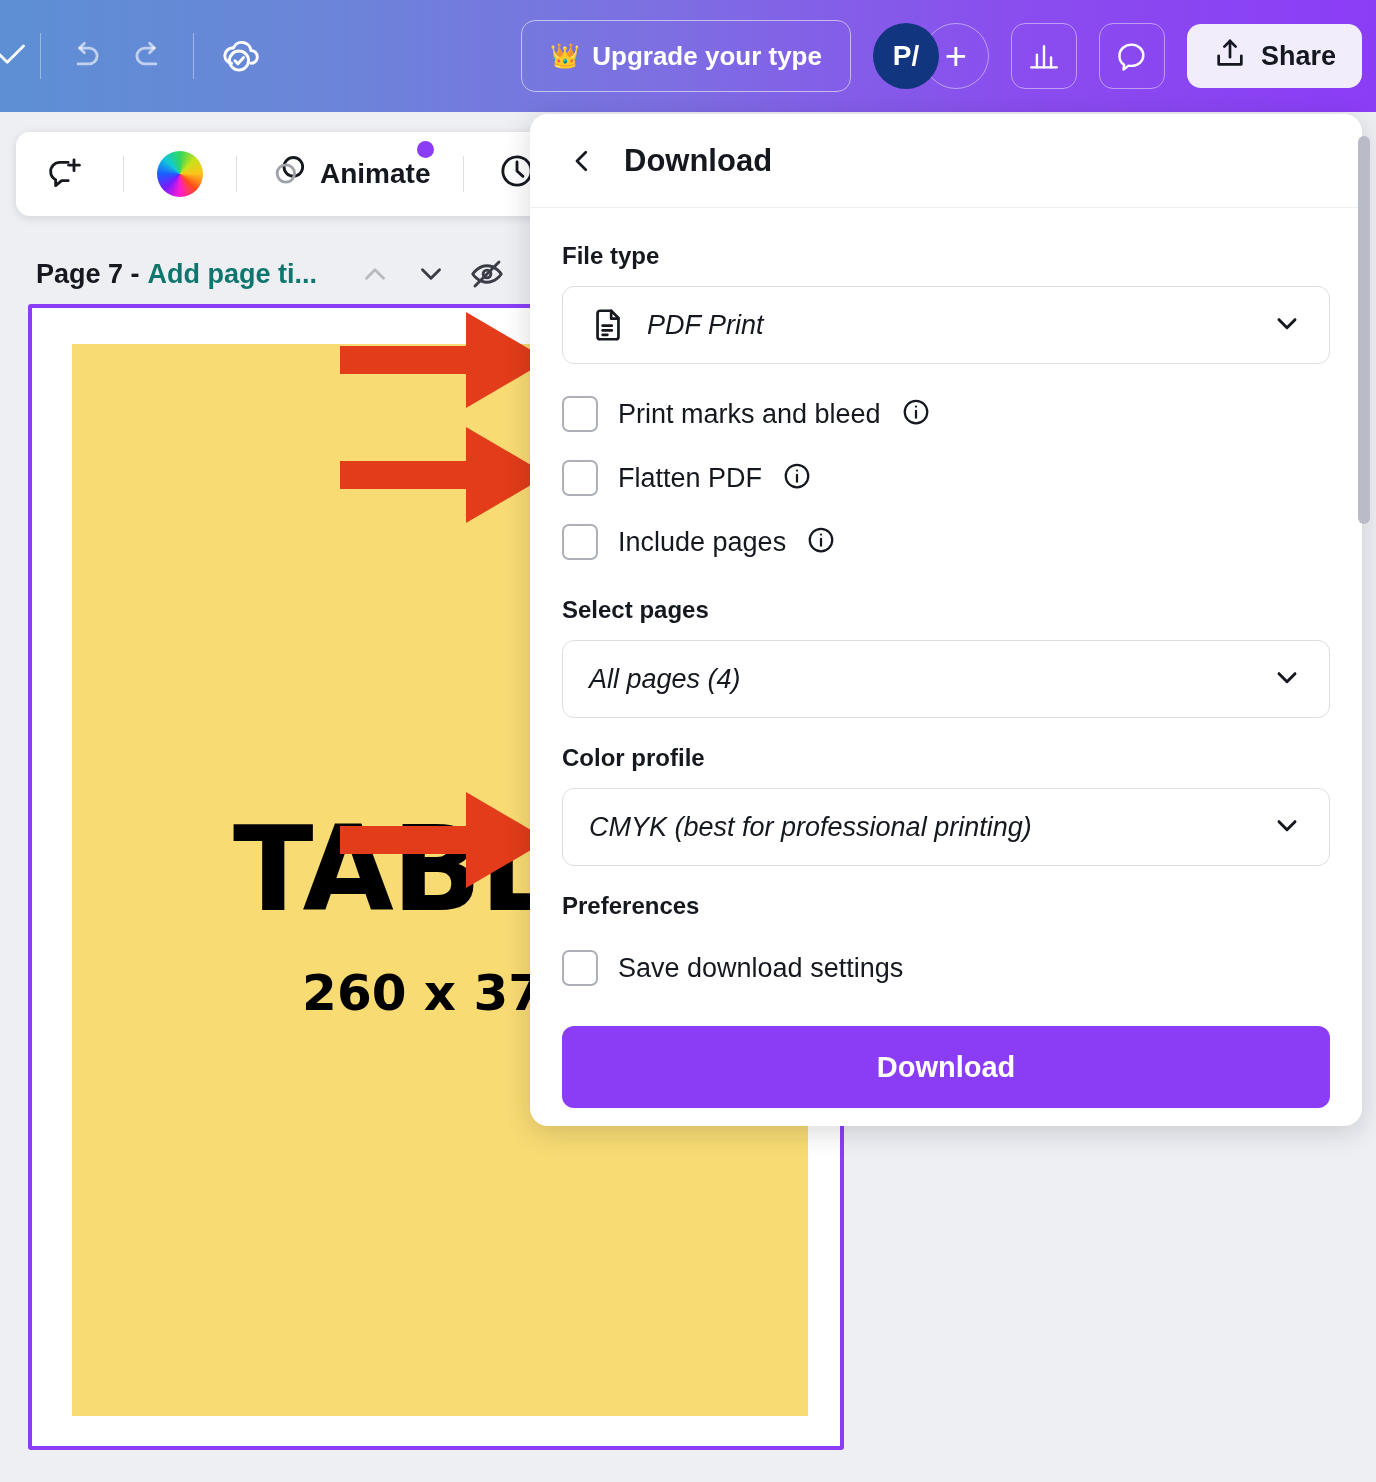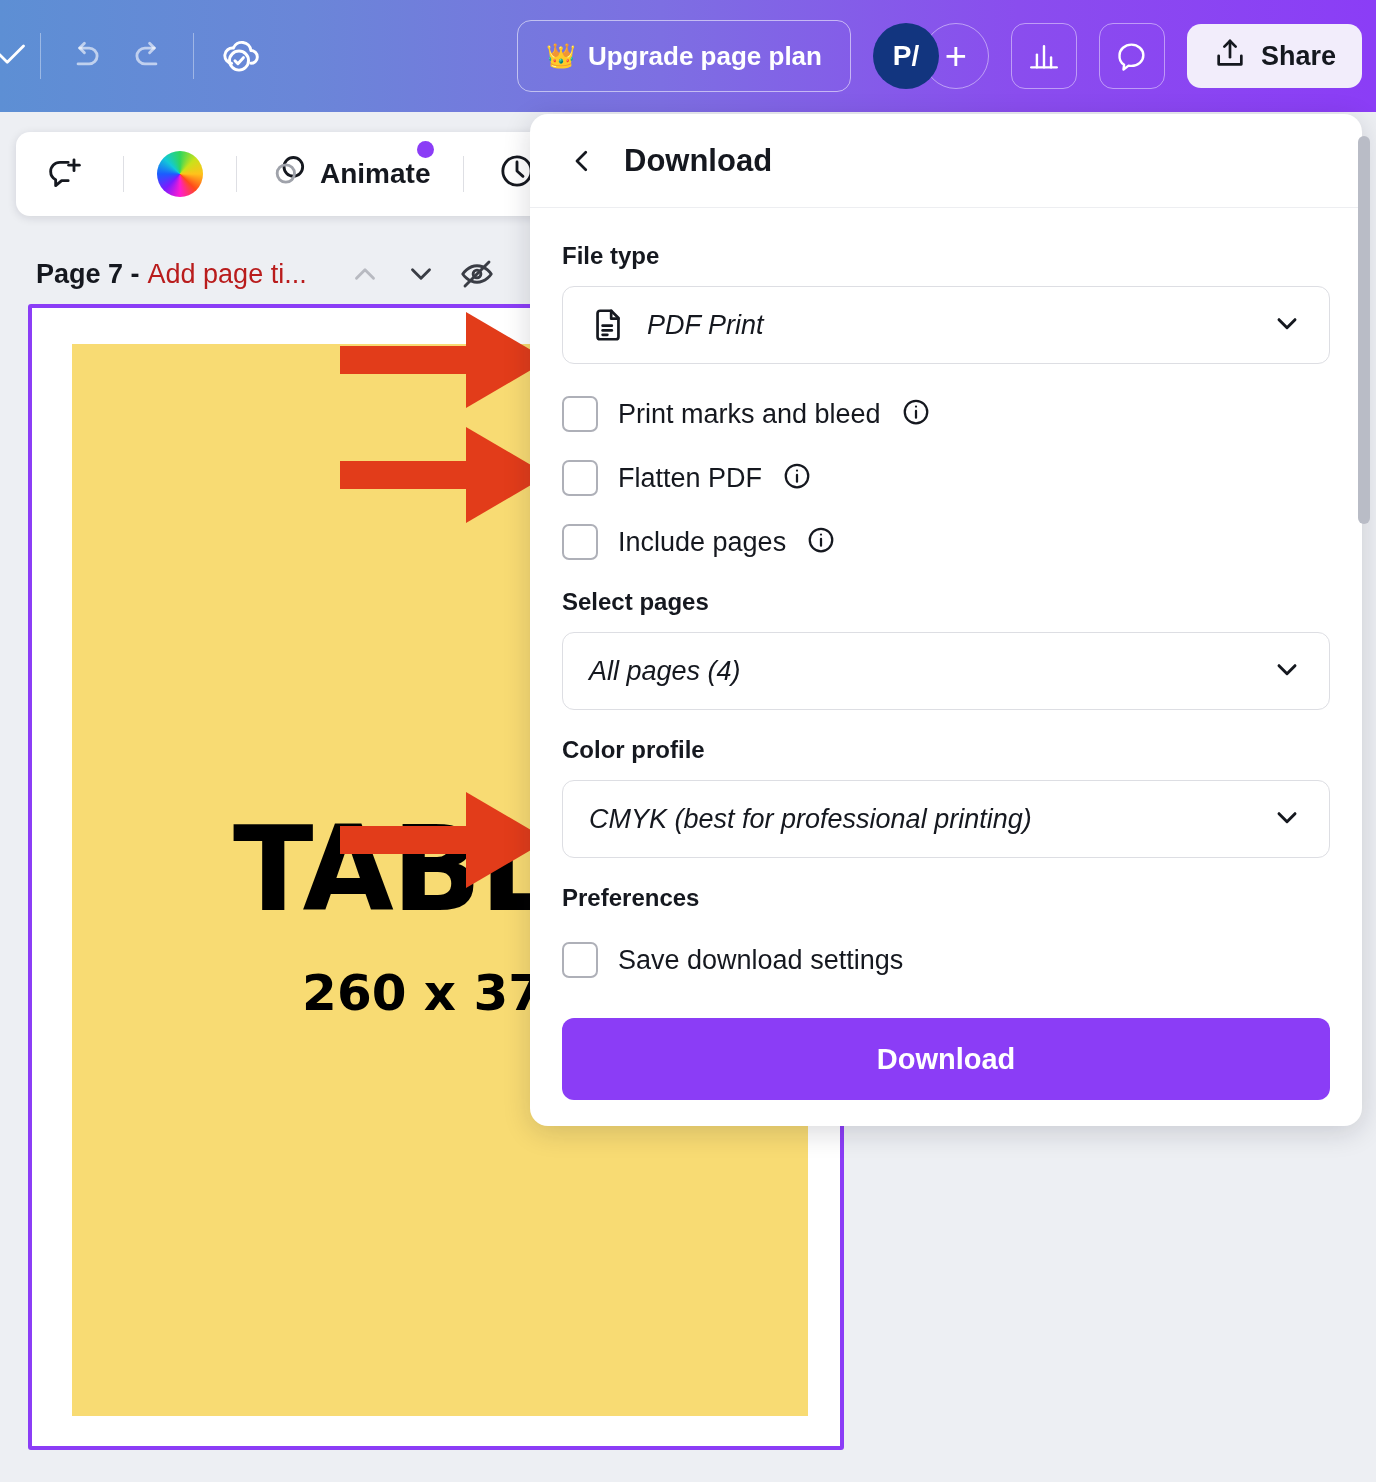--- a/index.html
+++ b/index.html
@@ -81,21 +81,21 @@
   }
   .timergroup { display: flex; align-items: center; gap: 10px;
     font-size: 28px; font-weight: 600; color: #15181F; cursor: pointer; }
 
   
   .pagerow {
     position: absolute; left: 36px; top: 250px; display: flex; align-items: center;
     gap: 0; z-index: 2;
   }
   .pagelabel { font-size: 27px; font-weight: 700; color: #15181F; white-space: nowrap; }
-  .pageplaceholder { font-size: 27px; font-weight: 400; color: #b91c1c; white-space: nowrap;
+  .pageplaceholder { font-size: 27px; font-weight: 700; color: #0f766e; white-space: nowrap;
     margin-left: 8px; }
   .chevbtn { width: 56px; height: 48px; display: flex; align-items: center;
     justify-content: center; cursor: pointer; }
 
   
   .canvas-wrap {
     position: absolute; left: 28px; top: 304px; width: 816px; height: 1146px;
     border: 4px solid #8B3DF6; border-radius: 3px; background: #fff; z-index: 1;
   }
   .yellow-art {
@@ -202,21 +202,21 @@
             <polyline points="9.8 14.6 11.4 16.2 14.4 12.9"></polyline>
           </svg>
       </div>
     </div>
 
     <div style="flex:1"></div>
 
     <div style="display:flex; align-items:center; gap:22px; padding-right:14px;">
       <div class="upgrade">
         <span class="crown">👑</span>
-        <span>Upgrade page plan</span>
+        <span>Upgrade your type</span>
       </div>
       <div style="display:flex; align-items:center;">
         <div class="avatar">P/</div>
         <div class="addbtn">+</div>
       </div>
       <div class="sqbtn">
         <svg width="34" height="34" viewBox="0 0 24 24" fill="none" stroke="#ffffff" stroke-width="1.7" stroke-linecap="round">
             <line x1="3" y1="20" x2="21" y2="20"></line>
             <line x1="7" y1="20" x2="7" y2="11"></line>
             <line x1="12" y1="20" x2="12" y2="5"></line>
@@ -378,21 +378,21 @@
           <span class="info-i">
             <svg width="30" height="30" viewBox="0 0 24 24" fill="none" stroke="#15181F" stroke-width="1.8" stroke-linecap="round">
                 <circle cx="12" cy="12" r="9"></circle>
                 <line x1="12" y1="11" x2="12" y2="16.5"></line>
                 <circle cx="12" cy="7.6" r="0.9" fill="#15181F" stroke="none"></circle>
               </svg>
           </span>
         </div>
       </div>
 
-      <div class="section-label" style="margin-top:14px">Select pages</div>
+      <div class="section-label" style="margin-top:22px">Select pages</div>
       <div class="select-box">
         <span class="select-val">All pages (4)</span>
         <span class="chev-down">
           <svg width="32" height="32" viewBox="0 0 24 24" fill="none" stroke="#15181F" stroke-width="2.2" stroke-linecap="round" stroke-linejoin="round">
               <polyline points="6 9.5 12 15.5 18 9.5"></polyline>
             </svg>
         </span>
       </div>
 
       <div class="section-label" style="margin-top:26px">Color profile</div>

